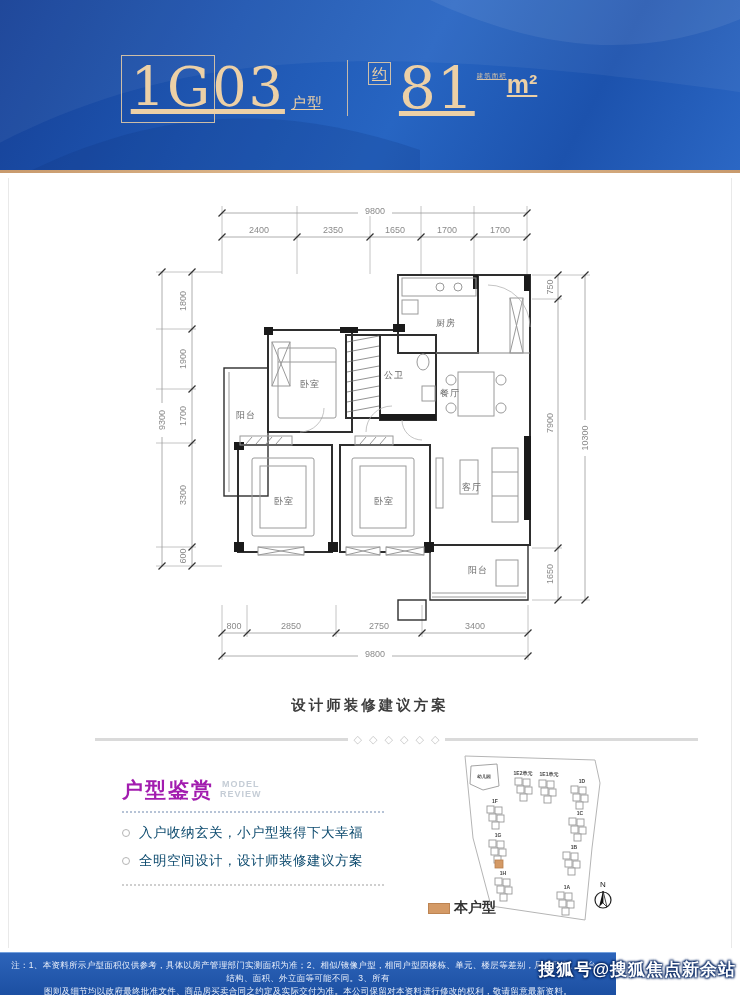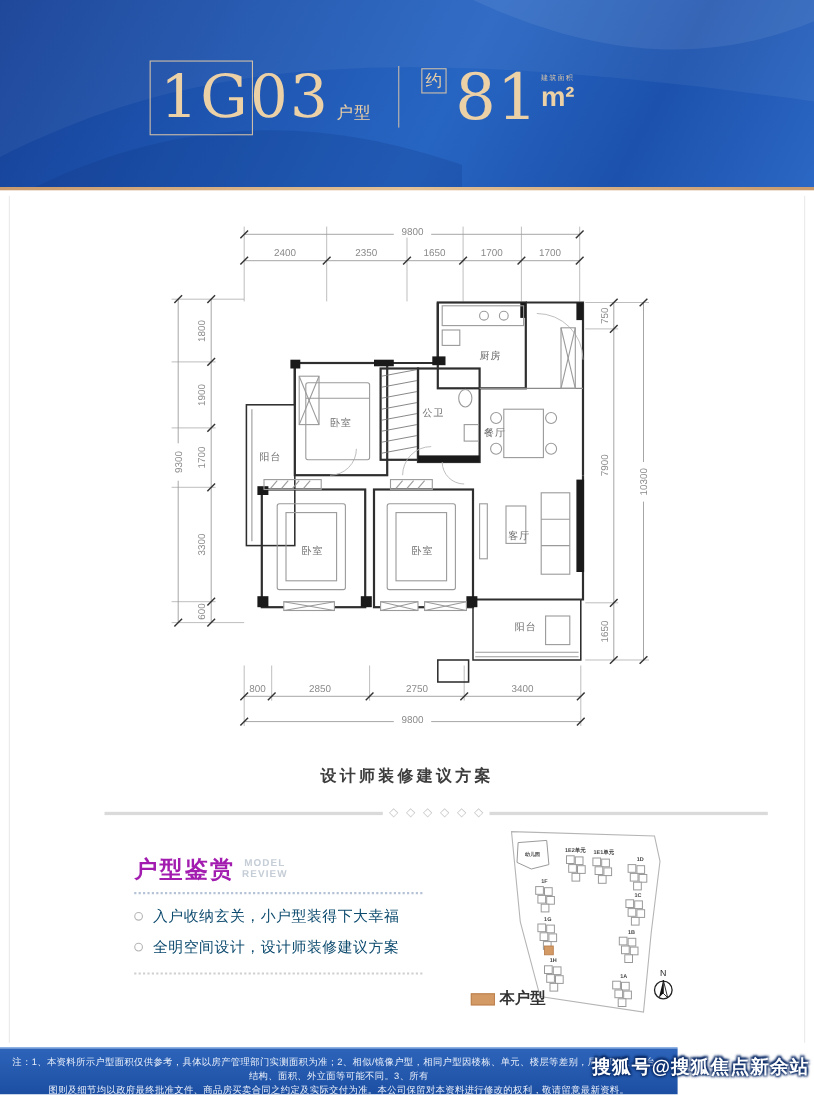--- a/index.html
+++ b/index.html
@@ -13,42 +13,42 @@
     background:linear-gradient(118deg,#153f95 0%,#1e55b0 30%,#2765c2 55%,#1c52ad 78%,#2b67c4 100%);
     overflow:hidden;
   }
   .header svg{position:absolute;left:0;top:0;}
   .header-rule{
     position:absolute;left:0;top:170px;width:740px;height:3px;
     background:linear-gradient(90deg,#c89a6d,#e3c096,#c89a6d);
   }
   .titleblock{
     position:absolute;left:0;top:38px;width:668px;height:100px;
-    display:flex;align-items:center;justify-content:center;color:#ecd0a6;
+    display:flex;align-items:center;justify-content:center;color:#ecd0a6;text-decoration:underline;
   }
   .unit-code-wrap{position:relative;display:flex;align-items:flex-end;}
   .unit-box{
     position:absolute;left:-10px;top:-4px;width:92px;height:66px;
     border:1px solid rgba(236,208,166,.85);
   }
   .unit-code{
     font-family:"DejaVu Serif",serif;font-size:54px;line-height:58px;
     letter-spacing:2px;position:relative;z-index:1;
   }
   .unit-type{
     display:flex;flex-direction:column;font-size:15px;line-height:17px;
     margin:0 0 6px 6px;letter-spacing:1px;
   }
   .title-divider{width:1px;height:56px;background:rgba(236,208,166,.8);margin:0 20px 0 24px;}
   .approx{
     border:1px solid rgba(236,208,166,.85);font-size:15px;line-height:15px;
     padding:3px 3px;margin:0 8px 30px 0;align-self:center;
   }
   .area-num{font-family:"DejaVu Serif",serif;font-size:58px;line-height:60px;letter-spacing:1px;}
-  .area-unit-wrap{display:flex;flex-direction:column;margin:0 0 8px 2px;}
+  .area-unit-wrap{display:flex;flex-direction:row;margin:0 0 8px 2px;}
   .area-note{font-size:6.5px;letter-spacing:1px;opacity:.9;}
   .area-unit{font-size:25px;font-weight:bold;line-height:25px;}
   
   .edge{position:absolute;top:178px;height:770px;width:1px;background:#e9e9e9;}
   
   .plan-svg{position:absolute;left:140px;top:190px;}
   .plan-caption{
     position:absolute;left:0;top:696px;width:740px;text-align:center;
     font-size:14.5px;color:#3d3d3d;letter-spacing:3px;font-weight:bold;
   }

